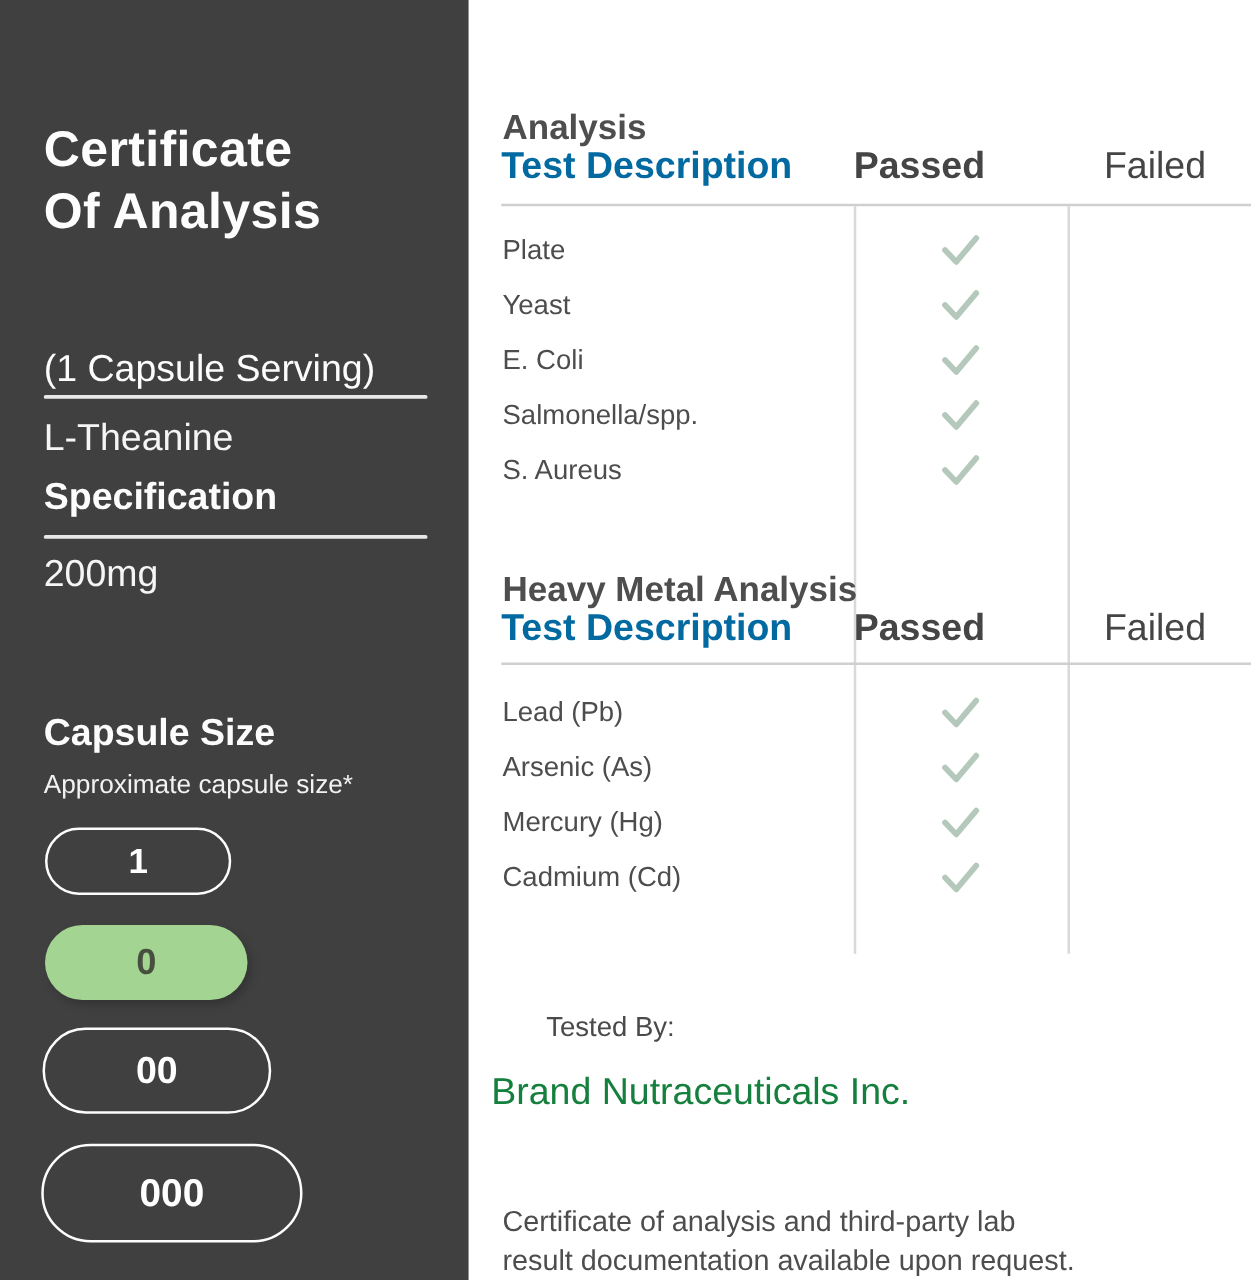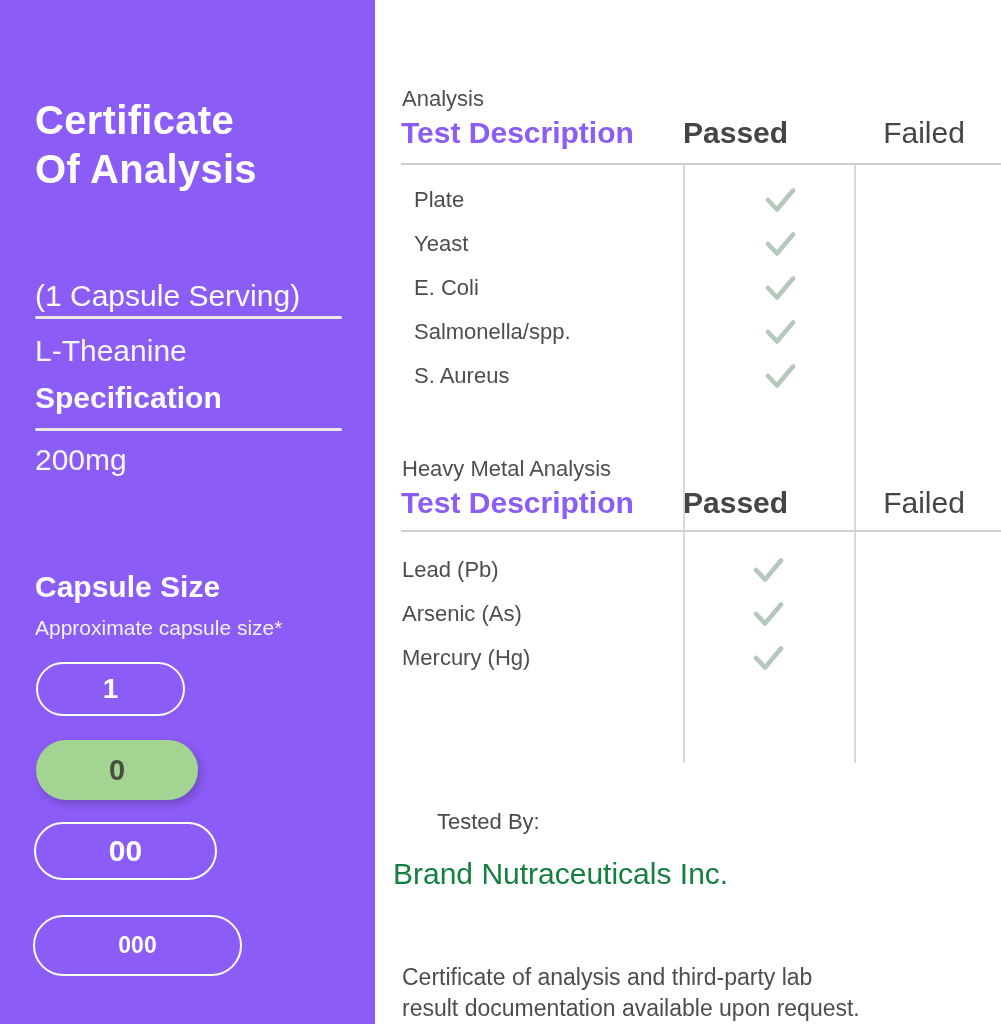--- a/index.html
+++ b/index.html
@@ -9,21 +9,21 @@
     background:#ffffff;
     font-family:"Liberation Sans", sans-serif;
     overflow:hidden;
     color:#4e4e4e;
   }
 
   
   #sidebar {
     position:absolute; left:0; top:0;
     width:375px; height:1024px;
-    background:#8b5cf6;
+    background:#404040;
     color:#ffffff;
   }
   .sb-abs { position:absolute; left:35px; }
   .sb-title {
     top:96px;
     font-size:40px; font-weight:700; line-height:49px;
     letter-spacing:0.3px; color:#fdfdfd;
   }
   .sb-h2 { font-size:30px; font-weight:700; color:#fcfcfc; }
   .sb-sub { font-size:30px; font-weight:400; color:#fcfcfc; }
@@ -46,58 +46,58 @@
     border:2px solid #fdfdfd; border-radius:45px;
     background:transparent;
     color:#ffffff; font-weight:700;
     font-family:"Liberation Sans", sans-serif;
     cursor:pointer;
   }
   .pill-1   { left:36px; top:662px; width:149px; height:54px; font-size:28px; }
   .pill-0   { left:36px; top:740px; width:162px; height:60px; font-size:29px;
               border:none; background:#a3d492; color:#47503f;
               box-shadow:3px 4px 8px rgba(0,0,0,0.20); }
-  .pill-00  { left:34px; top:822px; width:183px; height:58px; font-size:30px; }
-  .pill-000 { left:33px; top:915px; width:209px; height:61px; font-size:23px; }
+  .pill-00  { left:34px; top:822px; width:183px; height:69px; font-size:30px; }
+  .pill-000 { left:33px; top:915px; width:209px; height:79px; font-size:31px; }
 
   
   #main {
     position:absolute; left:375px; top:0;
     width:626px; height:1024px;
     background:#ffffff;
   }
   .vline { position:absolute; top:165px; height:598px; width:2px; background:#d9d9d9; }
   .vline-1 { left:308px; }
   .vline-2 { left:479px; }
   .hline { position:absolute; left:26px; width:600px; height:2px; background:#cfcfcf; }
   .hline-1 { top:163px; }
   .hline-2 { top:530px; }
 
-  .section-label { position:absolute; left:27px; font-size:22px; color:#4e4e4e; }
+  .section-label { position:absolute; left:27px; font-size:28px; color:#4e4e4e;font-weight:bold; }
   .label-1 { top:86px; }
   .label-2 { top:456px; }
 
   .thead { position:absolute; left:0; width:100%; height:44px; }
   .thead-1 { top:111px; }
   .thead-2 { top:481px; }
   .th-desc {
     position:absolute; left:26px; top:50%; transform:translateY(-50%);
-    font-size:30px; font-weight:700; color:#8b5cf6;
+    font-size:30px; font-weight:700; color:#0369a1;
   }
   .th-passed {
     position:absolute; left:308px; width:171px; top:50%; transform:translateY(-50%);
     text-align:left; font-size:30px; font-weight:700; color:#454545;
   }
   .th-failed {
     position:absolute; left:479px; width:140px; top:50%; transform:translateY(-50%);
     text-align:center; font-size:30px; font-weight:400; color:#454545;
   }
 
   .trows { position:absolute; left:0; width:100%; }
-  .trows-1 { top:178px;padding-left:12px; }
+  .trows-1 { top:178px; }
   .trows-2 { top:548px; }
   .trow { position:relative; height:44px; }
   .trow-name {
     position:absolute; left:27px; top:50%; transform:translateY(-50%);
     font-size:22px; color:#4d4d4d;
   }
   .trow-check {
     position:absolute; left:308px; width:171px; top:50%; transform:translateY(-50%);
     text-align:center; line-height:0;
   }
@@ -206,20 +206,26 @@
       <span class="trow-check"><svg width="31" height="26" viewBox="0 0 31 26">
             <polyline points="3,13 12,22.5 28,3.5" fill="none" stroke="#b4c8bb" stroke-width="4.6" stroke-linecap="round" stroke-linejoin="round"></polyline>
           </svg></span>
     </div>
     <div class="trow">
       <span class="trow-name">Mercury (Hg)</span>
       <span class="trow-check"><svg width="31" height="26" viewBox="0 0 31 26">
             <polyline points="3,13 12,22.5 28,3.5" fill="none" stroke="#b4c8bb" stroke-width="4.6" stroke-linecap="round" stroke-linejoin="round"></polyline>
           </svg></span>
     </div>
+    <div class="trow">
+      <span class="trow-name">Cadmium (Cd)</span>
+      <span class="trow-check"><svg width="31" height="26" viewBox="0 0 31 26">
+            <polyline points="3,13 12,22.5 28,3.5" fill="none" stroke="#b4c8bb" stroke-width="4.6" stroke-linecap="round" stroke-linejoin="round"></polyline>
+          </svg></span>
+    </div>
   </div>
 
   <div class="tested-heading">Tested By:</div>
   <div class="tested-value">Brand Nutraceuticals Inc.</div>
 
   <div class="footer-note">
     <div>Certificate of analysis and third-party lab</div>
     <div>result documentation available upon request.</div>
   </div>
 </div>

